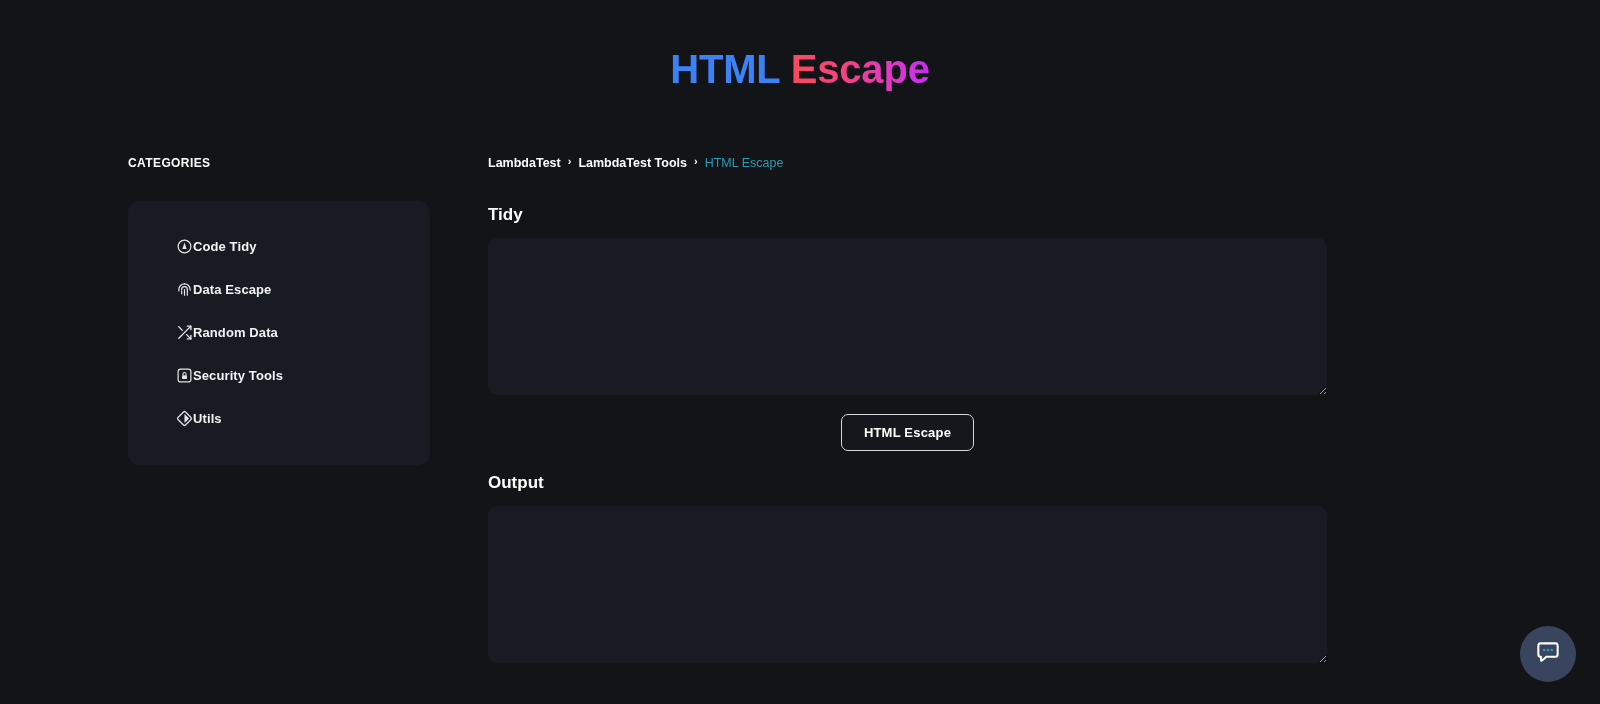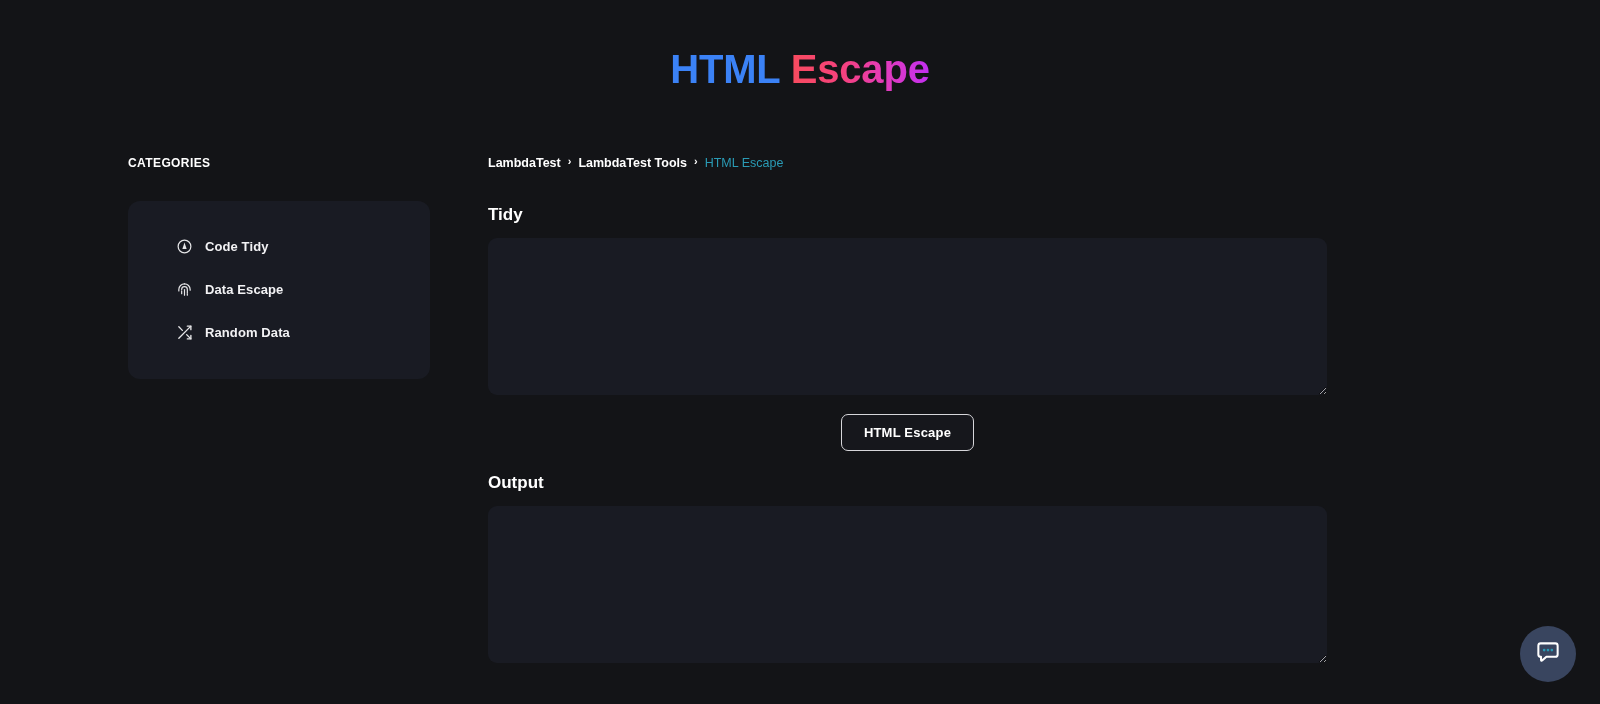--- a/index.html
+++ b/index.html
@@ -76,21 +76,20 @@
   .category-card {
     background: #191b23;
     border-radius: 12px;
     padding: 32px 0 34px 0;
     width: 302px;
   }
 
   .category-item {
     display: flex;
     align-items: center;
-    gap: 12px;
     padding: 0 20px 0 48px;
     height: 26px;
     margin-bottom: 17px;
     cursor: pointer;
     text-decoration: none;
   }
   .category-item:last-child { margin-bottom: 0; }
 
   .category-icon {
     width: 17px;
@@ -259,21 +258,40 @@
             <path d="M16 3h5v5"></path>
             <path d="M4 20 21 3"></path>
             <path d="M21 16v5h-5"></path>
             <path d="M15 15l6 6"></path>
             <path d="M4 4l5 5"></path>
           </svg>
         </span>
         <span class="category-label">Random Data</span>
       </a>
 
-
+      <a class="category-item" href="#">
+        <span class="category-icon">
+          <svg width="17" height="17" viewBox="0 0 24 24" fill="none" stroke="currentColor" stroke-width="1.7">
+            <rect x="3" y="3" width="18" height="18" rx="3.5"></rect>
+            <rect x="8.5" y="11.5" width="7" height="5.5" rx="1" fill="currentColor" stroke="none"></rect>
+            <path d="M9.8 11.5v-1.6a2.2 2.2 0 0 1 4.4 0v1.6" stroke-width="1.5"></path>
+          </svg>
+        </span>
+        <span class="category-label">Security Tools</span>
+      </a>
+
+      <a class="category-item" href="#">
+        <span class="category-icon">
+          <svg width="17" height="17" viewBox="0 0 24 24" fill="none" stroke="currentColor" stroke-width="1.7" stroke-linejoin="round">
+            <rect x="4.5" y="4.5" width="15" height="15" rx="2" transform="rotate(45 12 12)"></rect>
+            <path d="M12 5.5 L18.5 12 L12 18.5 Z" fill="currentColor" stroke="none"></path>
+          </svg>
+        </span>
+        <span class="category-label">Utils</span>
+      </a>
 
     </nav>
   </aside>
 
   <main class="main">
 
     <nav class="breadcrumb">
       <a class="crumb" href="#">LambdaTest</a>
       <span class="crumb-sep">›</span>
       <a class="crumb" href="#">LambdaTest Tools</a>

